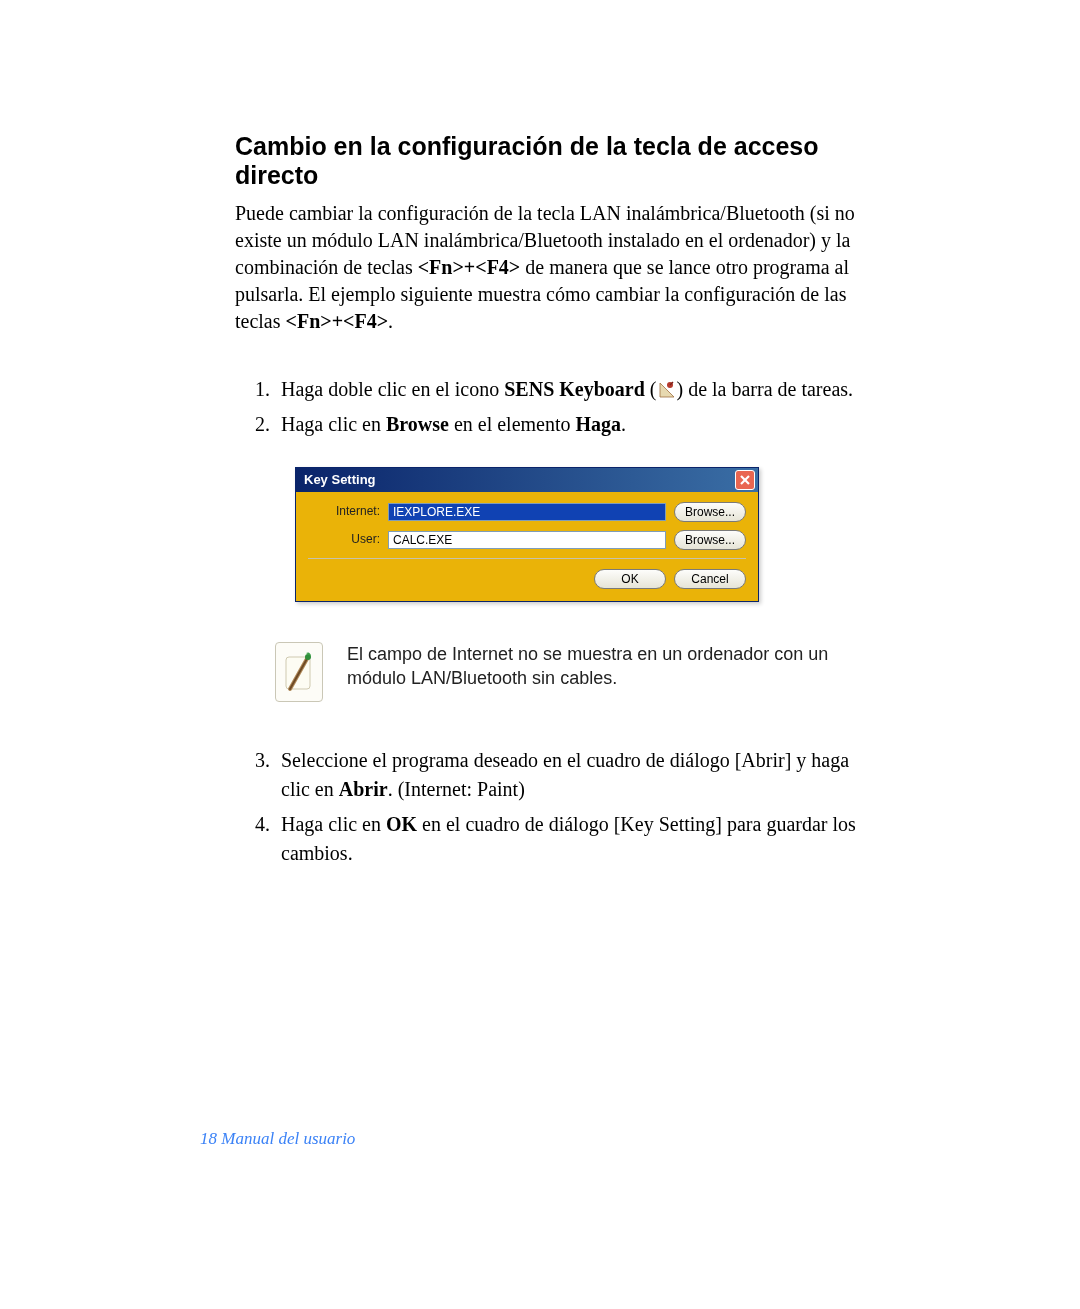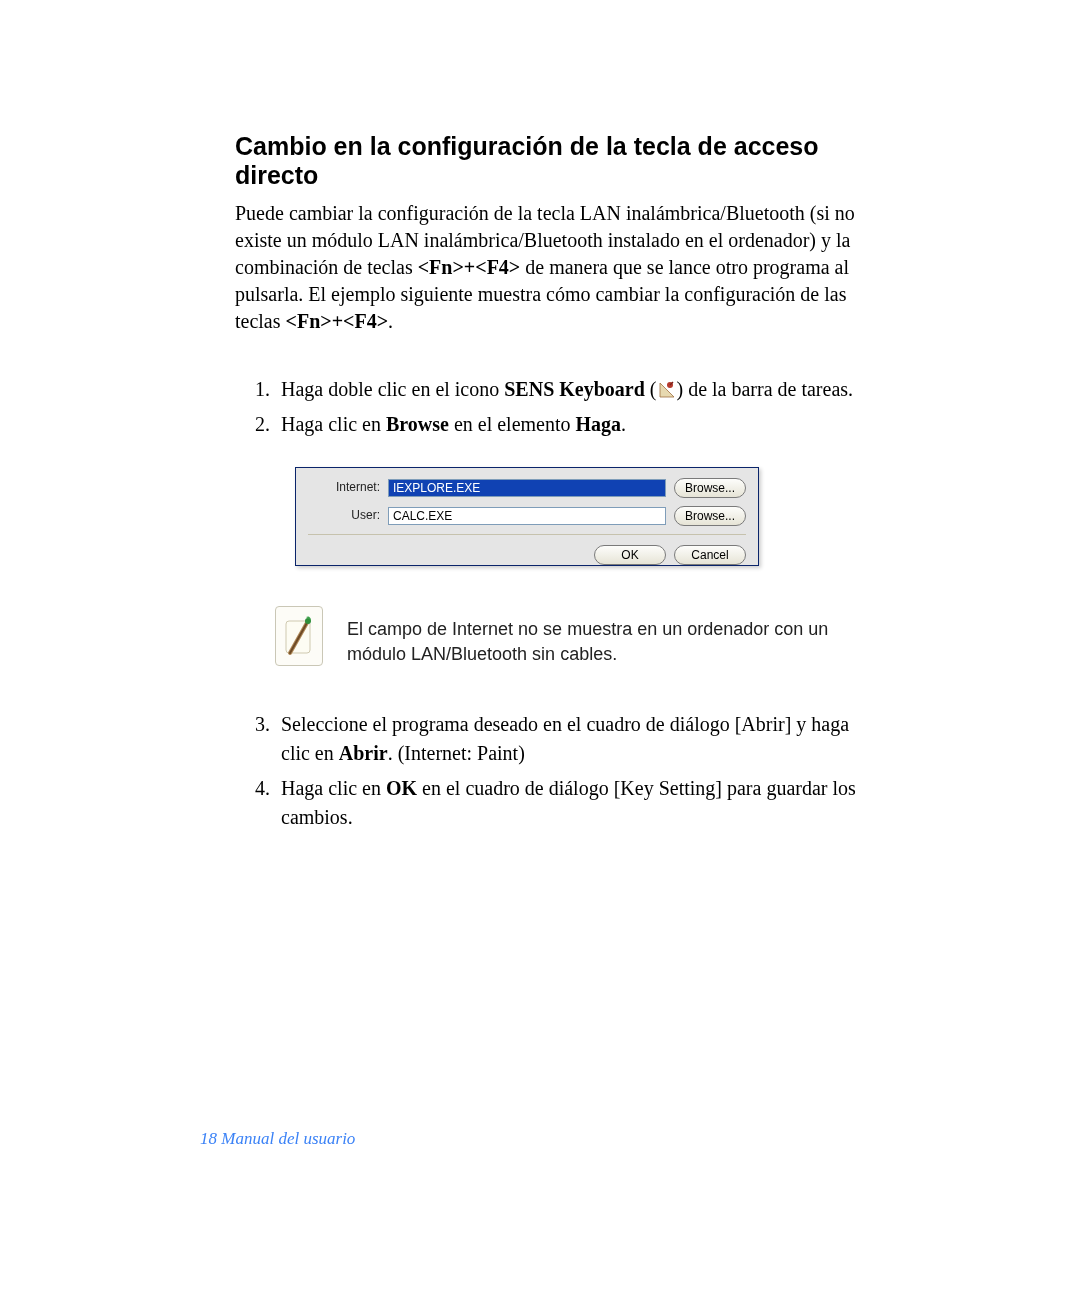--- a/index.html
+++ b/index.html
@@ -71,22 +71,22 @@
     width: 18px; height: 18px;
     background: #e96651;
     border: 1px solid #fff;
     border-radius: 3px;
     display: flex;
     align-items: center;
     justify-content: center;
   }
   .close-x { stroke: #fff; stroke-width: 2.2; }
   .dialog-body {
-    background: #e5e5e5;
-    padding: 10px 12px 0 12px;
+    background: #eab308;
+    padding: 10px 12px 12px 12px;
   }
   .row {
     display: flex;
     align-items: center;
     margin-bottom: 8px;
   }
   .row .lbl {
     width: 72px;
     text-align: right;
     padding-right: 8px;
@@ -130,21 +130,20 @@
     justify-content: flex-end;
   }
 
   .note-wrap {
     display: flex;
     margin: 18px 0 44px -6px;
     font-family: Arial, Helvetica, sans-serif;
     font-size: 18px;
     color: #222;
     line-height: 1.35;
-    align-items: flex-end;
   }
   .note-icon {
     width: 46px; height: 58px;
     border: 1px solid #cac7b6;
     border-radius: 4px;
     margin-right: 24px;
     display: flex;
     align-items: center;
     justify-content: center;
     flex: 0 0 46px;
@@ -182,20 +181,29 @@
           <circle cx="13" cy="5" r="3" fill="#b63a2e"></circle>
           <path d="M13 5 L16 2" stroke="#7a2018" stroke-width="1.4"></path>
         </svg>
       </span><span>) de la barra de tareas.</span>
     </li>
     <li>
       <span>Haga clic en </span><span class="bold">Browse</span><span> en el elemento </span><span class="bold">Haga</span><span>.</span>
 
       <div class="dialog-wrap">
         <div class="dialog">
+          <div class="titlebar">
+            <span>Key Setting</span>
+            <div class="close-btn">
+              <svg width="12" height="12" viewBox="0 0 12 12">
+                <line class="close-x" x1="2" y1="2" x2="10" y2="10"></line>
+                <line class="close-x" x1="10" y1="2" x2="2" y2="10"></line>
+              </svg>
+            </div>
+          </div>
           <div class="dialog-body">
             <div class="row">
               <div class="lbl">Internet:</div>
               <input class="ti sel" type="text" value="IEXPLORE.EXE" style="">
               <div class="winbtn">Browse...</div>
             </div>
             <div class="row">
               <div class="lbl">User:</div>
               <input class="ti" type="text" value="CALC.EXE" style="">
               <div class="winbtn">Browse...</div>

